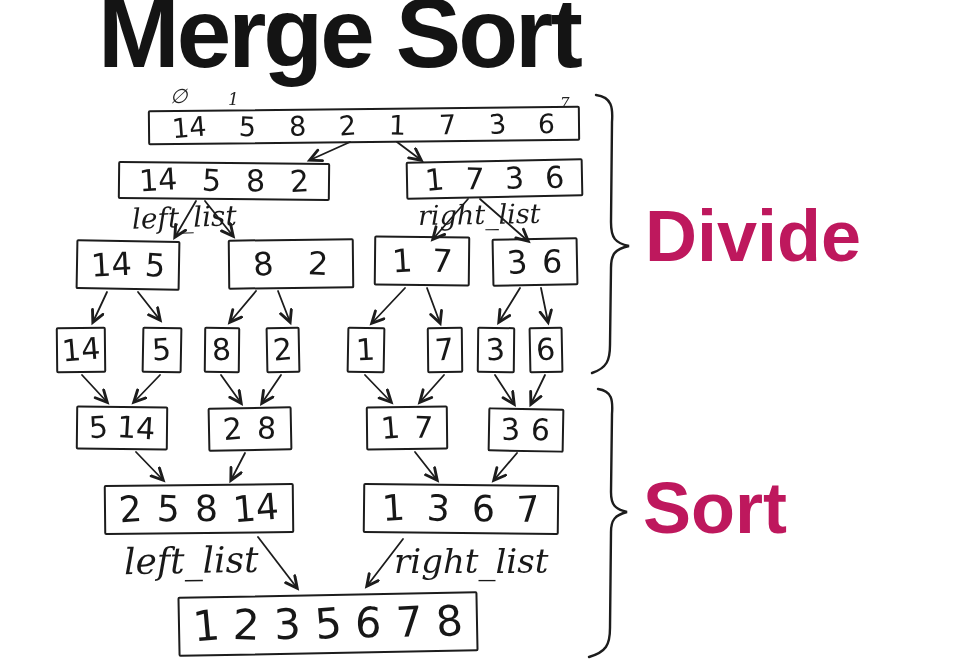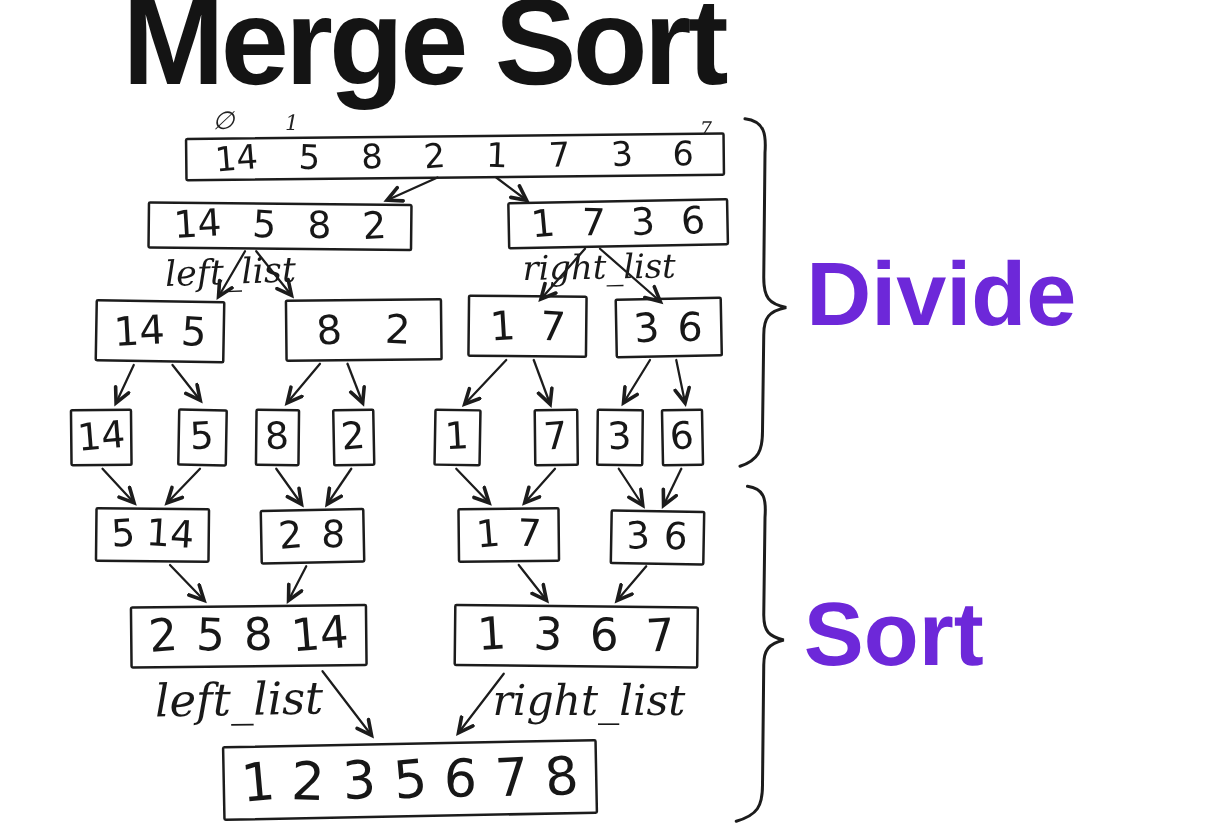--- a/index.html
+++ b/index.html
@@ -2,21 +2,21 @@
 <html><head>
 <meta charset="utf-8">
 <style>
   html,body{margin:0;padding:0;background:#fff;}
   .canvas{position:relative;width:904px;height:661px;background:#ffffff;
           font-family:"Liberation Sans",sans-serif;color:#151515;overflow:hidden;}
 
   .title{position:absolute;left:98px;top:-16px;font-size:98px;font-weight:700;
          letter-spacing:-3px;line-height:1;color:#141414;white-space:nowrap;}
 
-  .phase{position:absolute;font-size:72px;font-weight:700;line-height:1;color:#6d28d9;}
+  .phase{position:absolute;font-size:72px;font-weight:700;line-height:1;color:#be185d;}
   .phase.divide{left:645px;top:200px;}
   .phase.merge{left:643px;top:472px;}
 
   .box{position:absolute;border:2.4px solid #1c1c1c;background:#fff;border-radius:2px;
        display:flex;align-items:center;justify-content:space-around;
        font-family:"DejaVu Sans",sans-serif;color:#171717;box-sizing:border-box;
        padding:0 6px;}
   .box span{display:inline-block;line-height:1;}
   .box span:nth-of-type(3n+1){transform:rotate(-4deg);}
   .box span:nth-of-type(3n+2){transform:rotate(3deg);}

